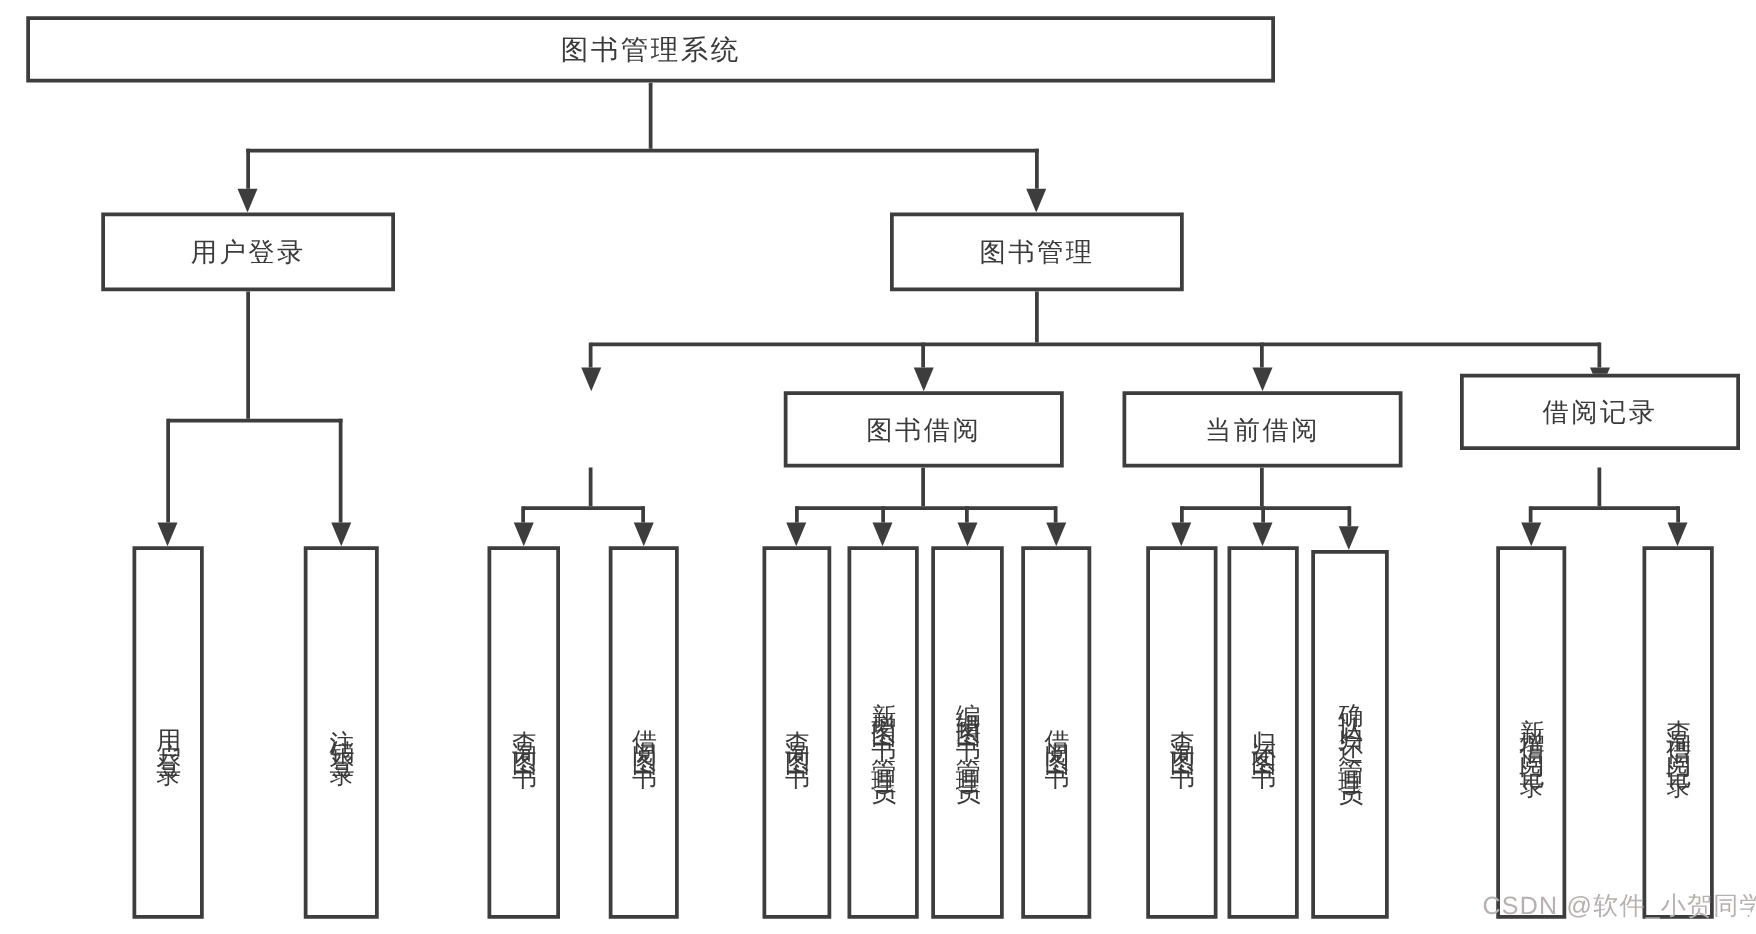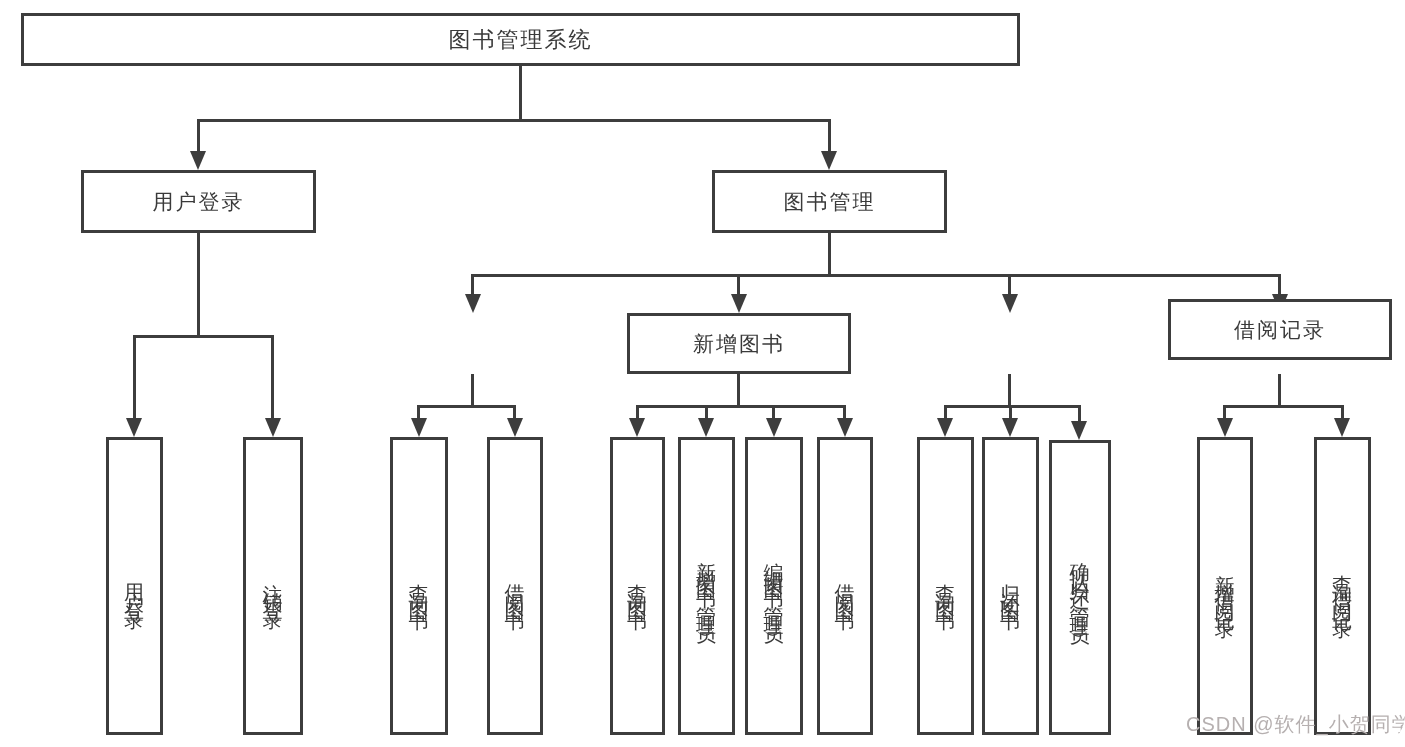--- a/index.html
+++ b/index.html
@@ -93,21 +93,24 @@
   <div class="vl" style="left:471px;top:274px;height:20px;"></div>
   <div class="arrow" style="left:465px;top:294px;"></div>
   <div class="vl" style="left:737px;top:274px;height:20px;"></div>
   <div class="arrow" style="left:731px;top:294px;"></div>
   <div class="vl" style="left:1008px;top:274px;height:20px;"></div>
   <div class="arrow" style="left:1002px;top:294px;"></div>
   <div class="vl" style="left:1278px;top:274px;height:20px;"></div>
   <div class="arrow" style="left:1272px;top:294px;"></div>
 
   <div class="box h" style="left:627px;top:313px;width:224px;height:61px;">
-    <span>新增图书</span>
+    <span>图书借阅</span>
+  </div>
+  <div class="box h" style="left:898px;top:313px;width:224px;height:61px;">
+    <span>当前借阅</span>
   </div>
   <div class="box h" style="left:1168px;top:299px;width:224px;height:61px;">
     <span>借阅记录</span>
   </div>
 
   <div class="vl" style="left:471px;top:374px;height:31px;"></div>
   <div class="hl" style="left:419px;top:405px;width:96px;"></div>
   <div class="vl" style="left:417px;top:405px;height:13px;"></div>
   <div class="arrow" style="left:411px;top:418px;"></div>
   <div class="vl" style="left:513px;top:405px;height:13px;"></div>

